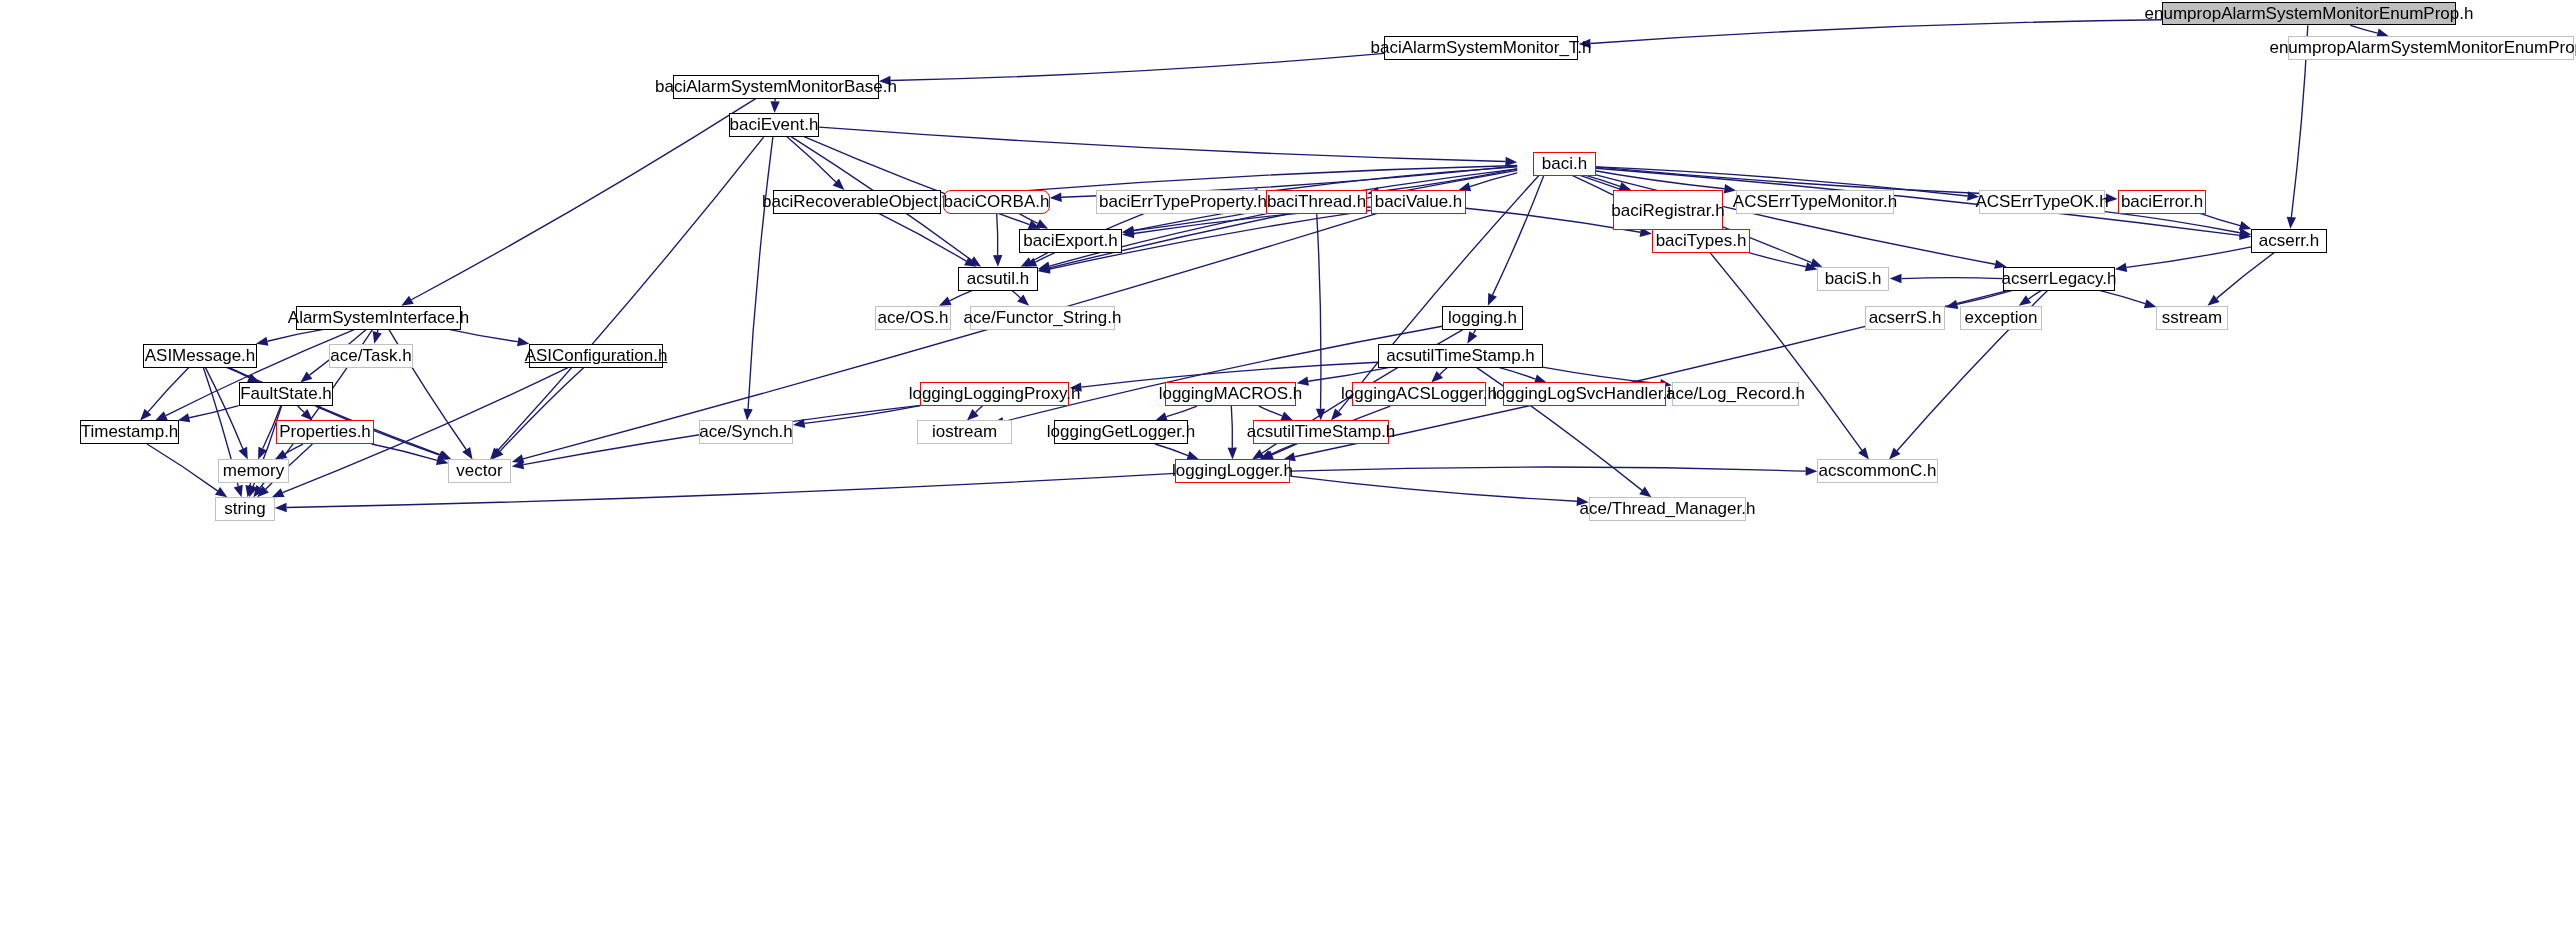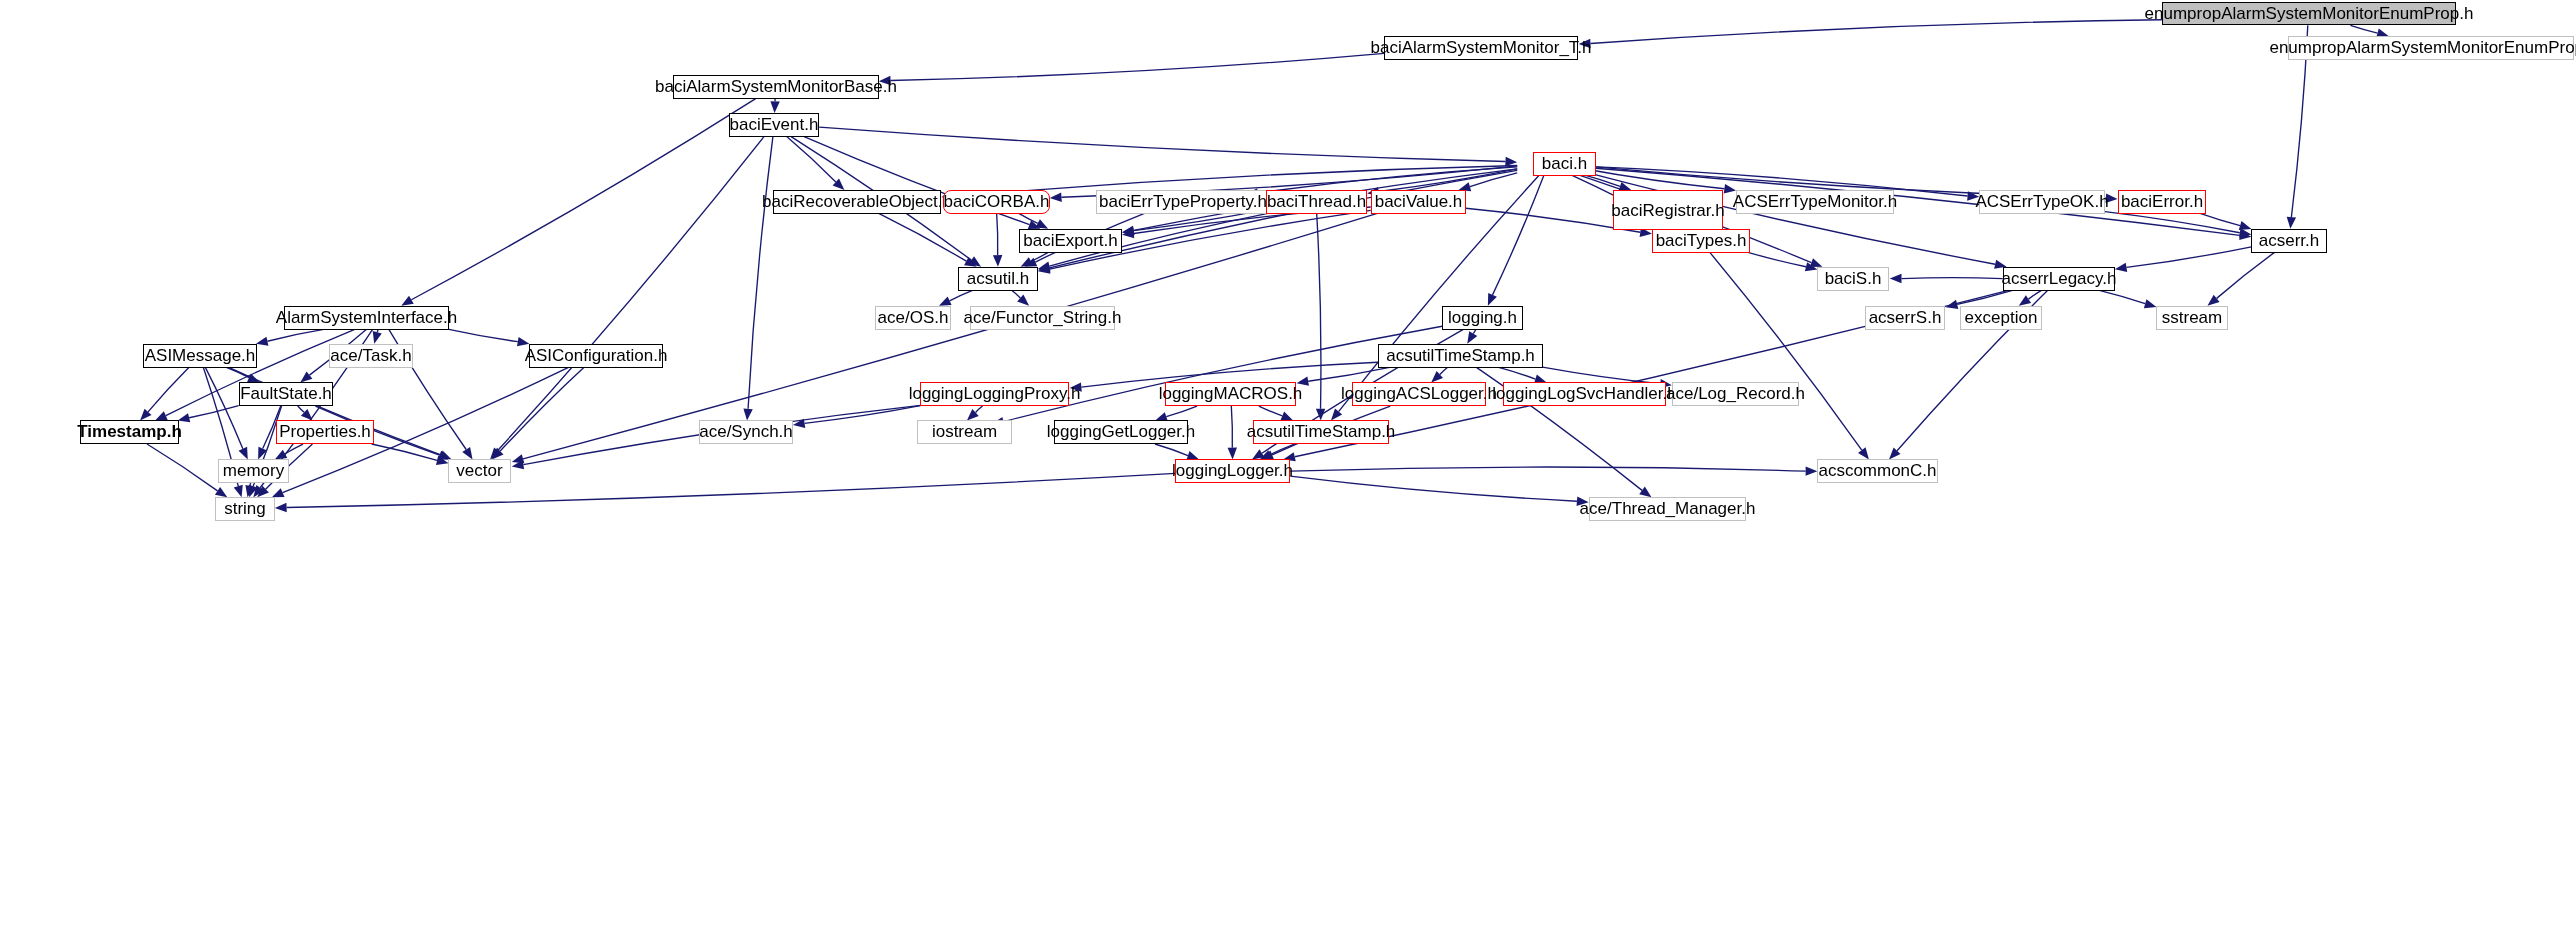--- a/index.html
+++ b/index.html
@@ -278,21 +278,21 @@
     </div>
     <div class="node normal" style="left: 958px; top: 267px; width: 80px; height: 23.5px;">
       <span>acsutil.h</span>
     </div>
     <div class="node ext" style="left: 1817px; top: 267px; width: 72px; height: 23.5px;">
       <span>baciS.h</span>
     </div>
     <div class="node normal" style="left: 2003px; top: 267px; width: 112px; height: 23.5px;">
       <span>acserrLegacy.h</span>
     </div>
-    <div class="node normal" style="left: 284px; top: 306px; width: 165px; height: 23.5px;">
+    <div class="node normal" style="left: 296px; top: 306px; width: 165px; height: 23.5px;">
       <span>AlarmSystemInterface.h</span>
     </div>
     <div class="node ext" style="left: 875px; top: 306px; width: 76px; height: 23.5px;">
       <span>ace/OS.h</span>
     </div>
     <div class="node ext" style="left: 970px; top: 306px; width: 145px; height: 23.5px;">
       <span>ace/Functor_String.h</span>
     </div>
     <div class="node normal" style="left: 1442px; top: 306px; width: 81px; height: 23.5px;">
       <span>logging.h</span>
@@ -305,21 +305,21 @@
     </div>
     <div class="node ext" style="left: 2156px; top: 306px; width: 72px; height: 23.5px;">
       <span>sstream</span>
     </div>
     <div class="node normal" style="left: 143px; top: 344px; width: 114px; height: 23.5px;">
       <span>ASIMessage.h</span>
     </div>
     <div class="node ext" style="left: 329px; top: 344px; width: 84px; height: 23.5px;">
       <span>ace/Task.h</span>
     </div>
-    <div class="node normal" style="left: 529px; top: 344px; width: 134px; height: 23.5px;">
+    <div class="node normal" style="left: 529px; top: 344px; width: 134px; height: 23.5px; text-decoration: underline;">
       <span>ASIConfiguration.h</span>
     </div>
     <div class="node normal" style="left: 1378px; top: 344px; width: 165px; height: 23.5px;">
       <span>acsutilTimeStamp.h</span>
     </div>
     <div class="node normal" style="left: 239px; top: 382px; width: 94px; height: 23.5px;">
       <span>FaultState.h</span>
     </div>
     <div class="node red" style="left: 920px; top: 382px; width: 149px; height: 23.5px;">
       <span>loggingLoggingProxy.h</span>
@@ -329,21 +329,21 @@
     </div>
     <div class="node red" style="left: 1352px; top: 382px; width: 134px; height: 23.5px;">
       <span>loggingACSLogger.h</span>
     </div>
     <div class="node red" style="left: 1503px; top: 382px; width: 163px; height: 23.5px;">
       <span>loggingLogSvcHandler.h</span>
     </div>
     <div class="node ext" style="left: 1672px; top: 382px; width: 127px; height: 23.5px;">
       <span>ace/Log_Record.h</span>
     </div>
-    <div class="node normal" style="left: 80px; top: 420px; width: 99px; height: 23.5px; font-weight: bold;">
+    <div class="node normal" style="left: 80px; top: 420px; width: 99px; height: 23.5px;">
       <span>Timestamp.h</span>
     </div>
     <div class="node red" style="left: 276px; top: 420px; width: 98px; height: 23.5px;">
       <span>Properties.h</span>
     </div>
     <div class="node ext" style="left: 699px; top: 420px; width: 94px; height: 23.5px;">
       <span>ace/Synch.h</span>
     </div>
     <div class="node ext" style="left: 917px; top: 420px; width: 95px; height: 23.5px;">
       <span>iostream</span>

